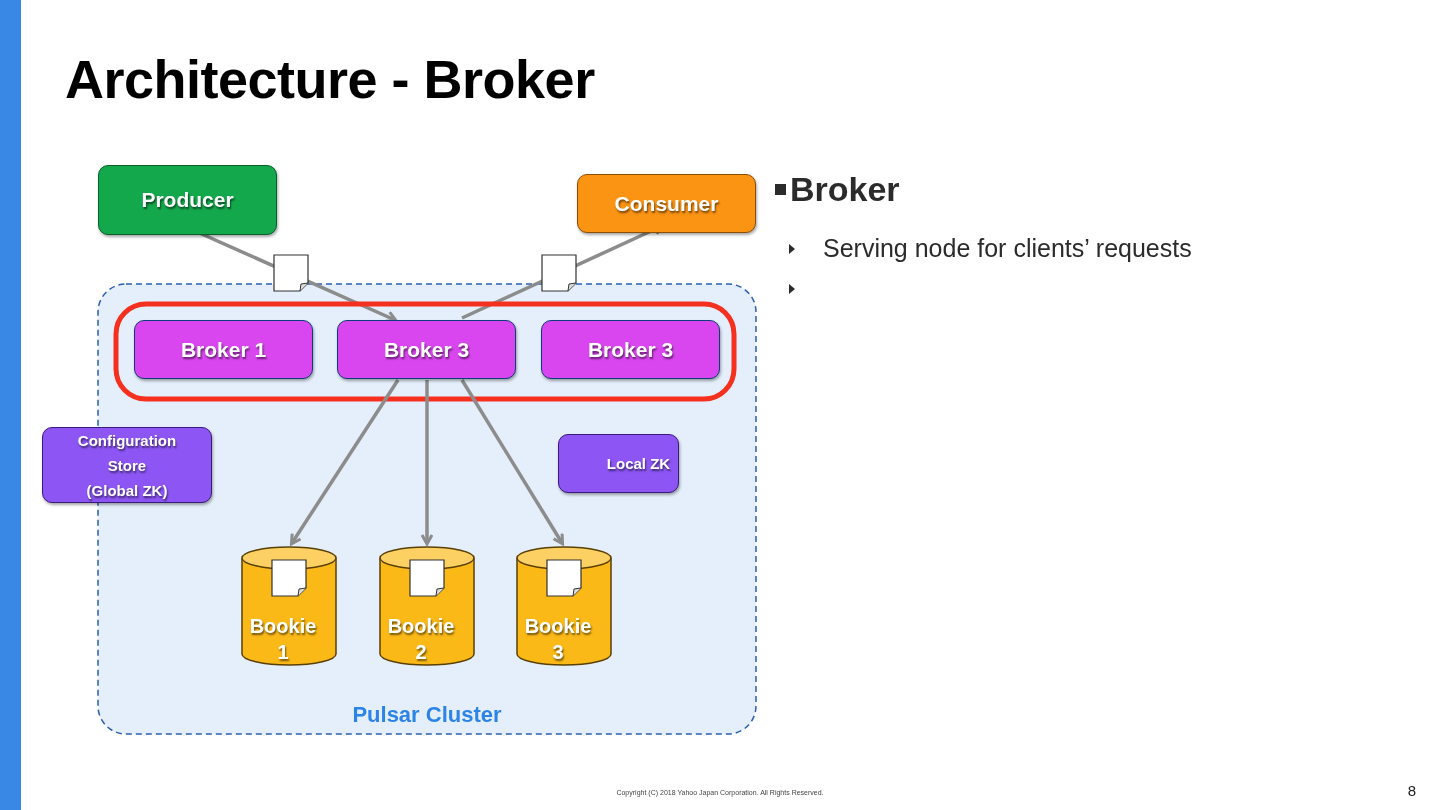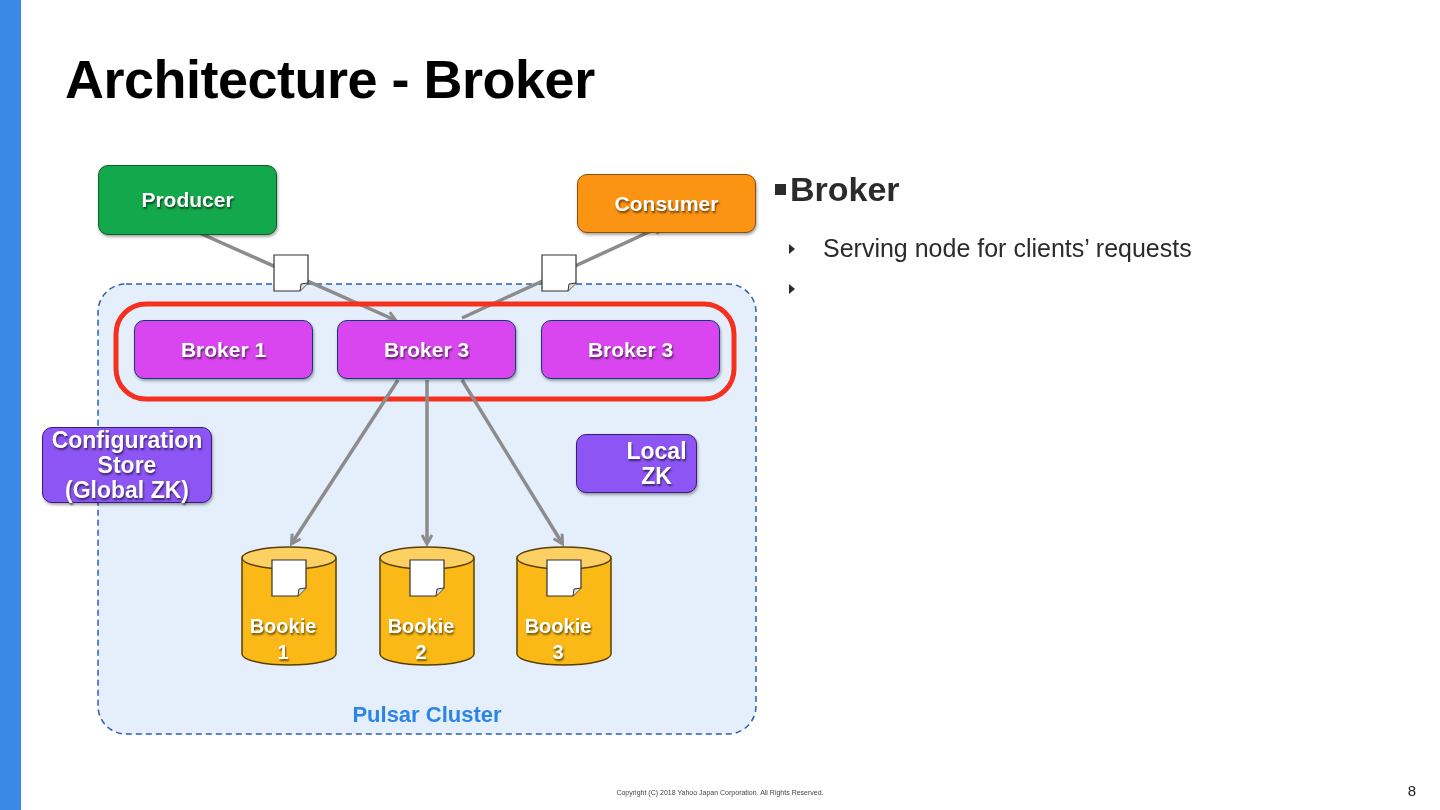--- a/index.html
+++ b/index.html
@@ -8,23 +8,23 @@
   .accent-bar { position:absolute; left:0; top:0; width:21px; height:810px; background:#3a88e6; }
   .title { position:absolute; left:65px; top:48px; font-size:54px; font-weight:bold; color:#000; letter-spacing:-0.5px; }
   .diagram { position:absolute; left:0; top:0; width:1440px; height:810px; }
   .node { position:absolute; display:flex; align-items:center; justify-content:center; text-align:center;
           color:#fff; font-weight:bold; border-radius:10px; box-sizing:border-box;
           text-shadow: 1px 2px 2px rgba(0,0,0,0.55); box-shadow: 1px 2px 3px rgba(0,0,0,0.35); }
   .producer { left:98px; top:165px; width:179px; height:70px; background:#14a84c; border:1.5px solid #0b5e2a; font-size:21px; }
   .consumer { left:577px; top:174px; width:179px; height:59px; background:#fb9313; border:1.5px solid #8a4f06; font-size:21px; }
   .broker { top:320px; width:179px; height:59px; background:#d946ef; border:1.5px solid #0c3d7a; font-size:21px; }
   .broker1 { left:134px; } .broker2 { left:337px; } .broker3 { left:541px; }
-  .zk { background:#8c55f4; border:1.5px solid #3b1a7a; font-size:23px; line-height:25px; }
+  .zk { background:#8c55f4; border:1.5px solid #3b1a7a; font-size:15px; line-height:25px; }
   .config-store { left:42px; top:427px; width:170px; height:76px; }
-  .local-zk { left:576px; top:434px; width:121px; height:59px;padding-left:40px; }
+  .local-zk { left:558px; top:434px; width:121px; height:59px;padding-left:40px; }
   .cluster-label { position:absolute; left:296px; top:702px; width:262px; text-align:center; color:#2d84e8; font-size:22px; font-weight:bold; }
   .bookie-label { position:absolute; width:84px; text-align:center; color:#fff; font-weight:bold; font-size:20px; line-height:26px;
                   text-shadow: 1px 2px 2px rgba(0,0,0,0.55); }
   .right { position:absolute; left:775px; top:170px; color:#2b2b2b;text-align:center; }
   .r-head { font-size:34px; font-weight:bold; display:flex; align-items:center; }
   .r-head .sq { display:inline-block; width:11px; height:11px; background:#2b2b2b; margin-right:4px; }
   .r-item { position:absolute; left:14px; font-size:25px; white-space:nowrap; display:flex; align-items:center; }
   .r-item .tri { display:inline-block; width:0; height:0; border-top:5px solid transparent; border-bottom:5px solid transparent;
                  border-left:6px solid #2b2b2b; margin-right:28px; }
   .hl { color:#f7931a; font-weight:bold; }

